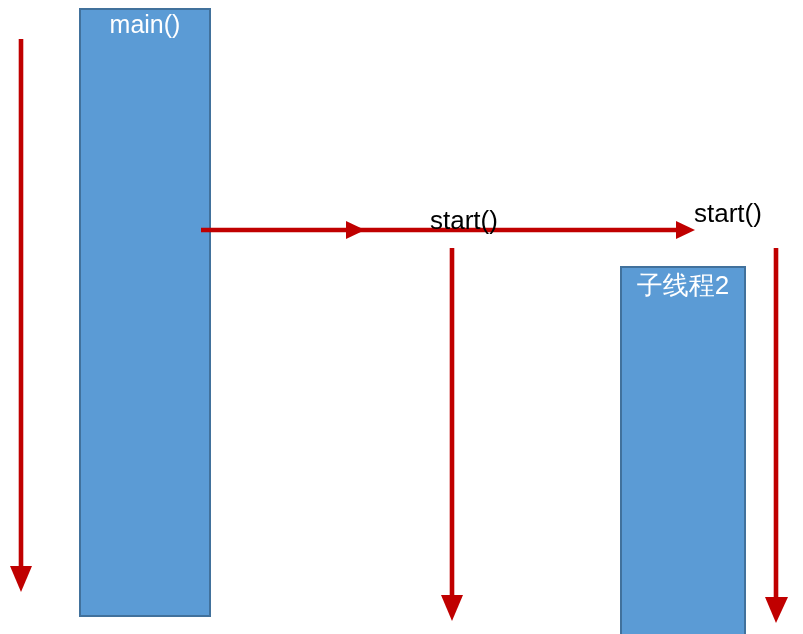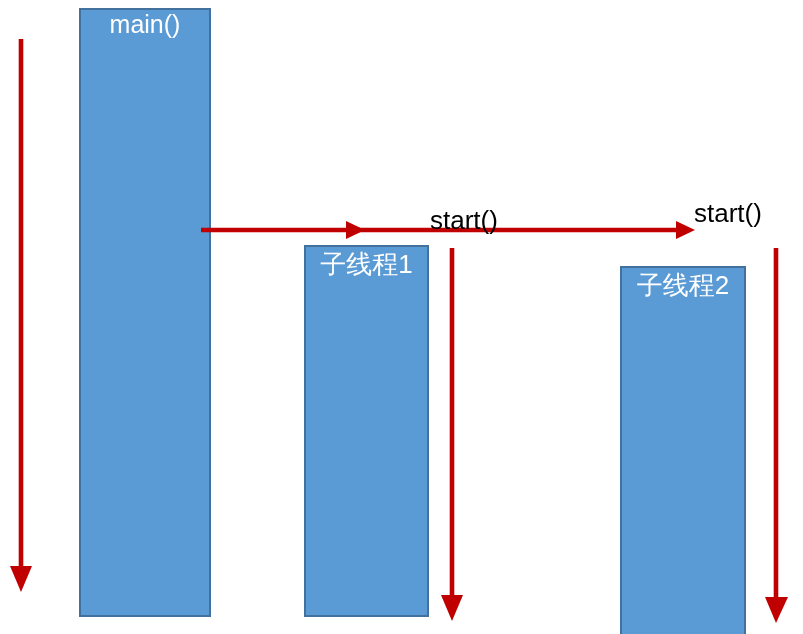--- a/index.html
+++ b/index.html
@@ -114,23 +114,20 @@
     <g>
       <line x1="776" y1="248" x2="776" y2="599"></line>
       <polygon points="765,597 788,597 776,623"></polygon>
     </g>
   </svg>
 
   <div class="thread-box box-main">
     <span>main()</span>
   </div>
 
-  <div class="thread-box box-child1">
-    <span>子线程1</span>
-  </div>
 
   <div class="thread-box box-child2">
     <span>子线程2</span>
   </div>
 
   <div class="start-label start-1">start()</div>
   <div class="start-label start-2">start()</div>
 
 </div>
 

